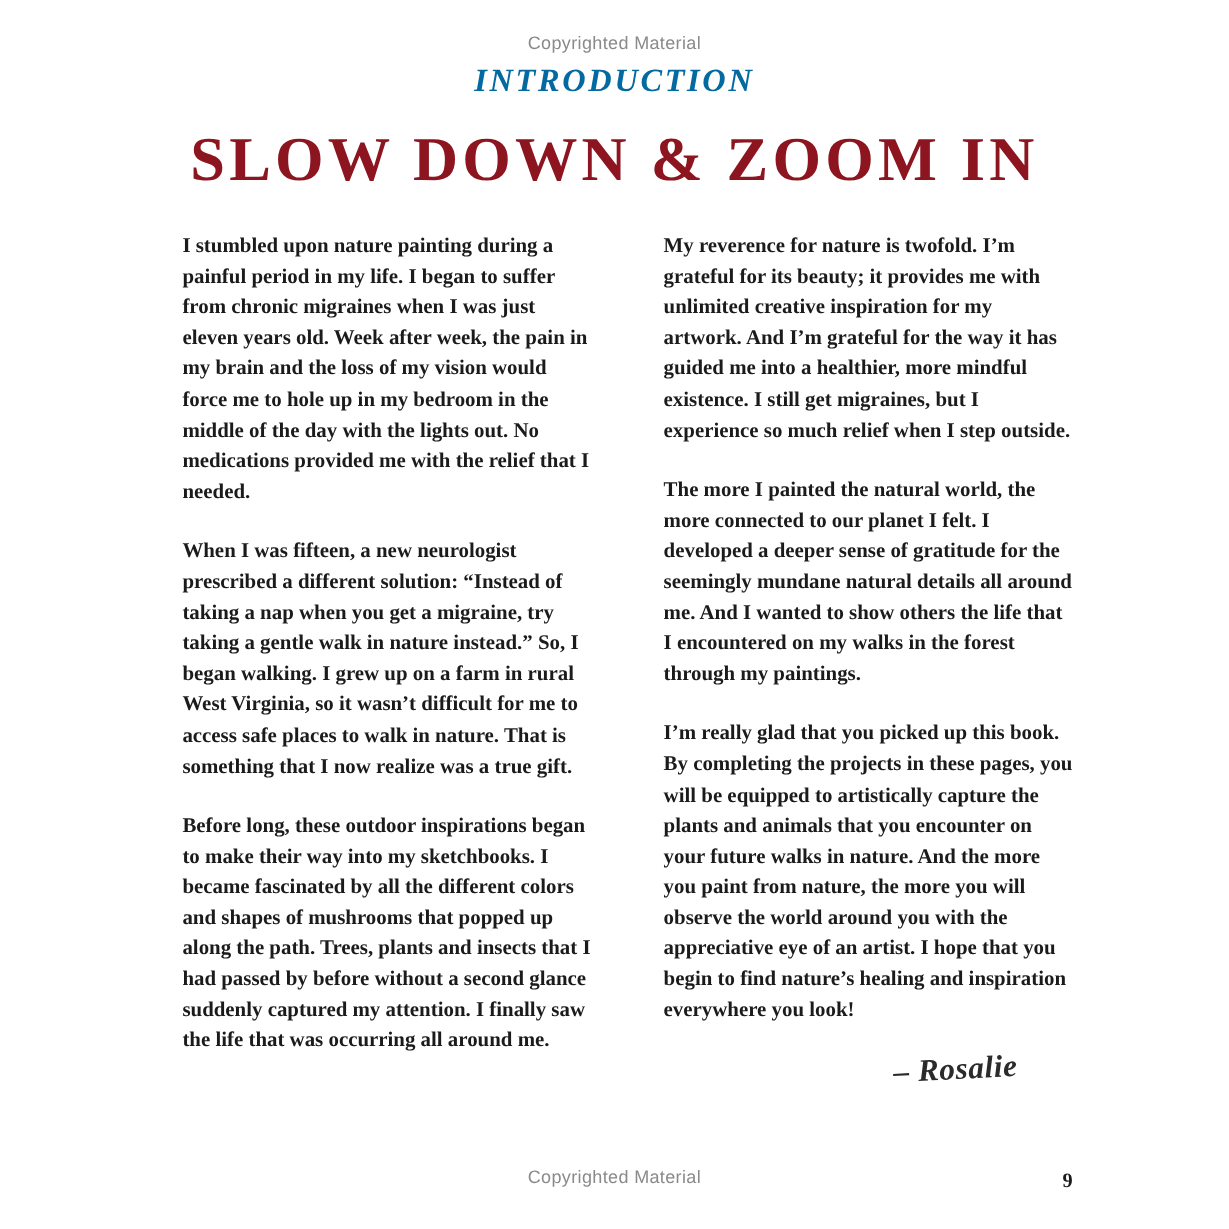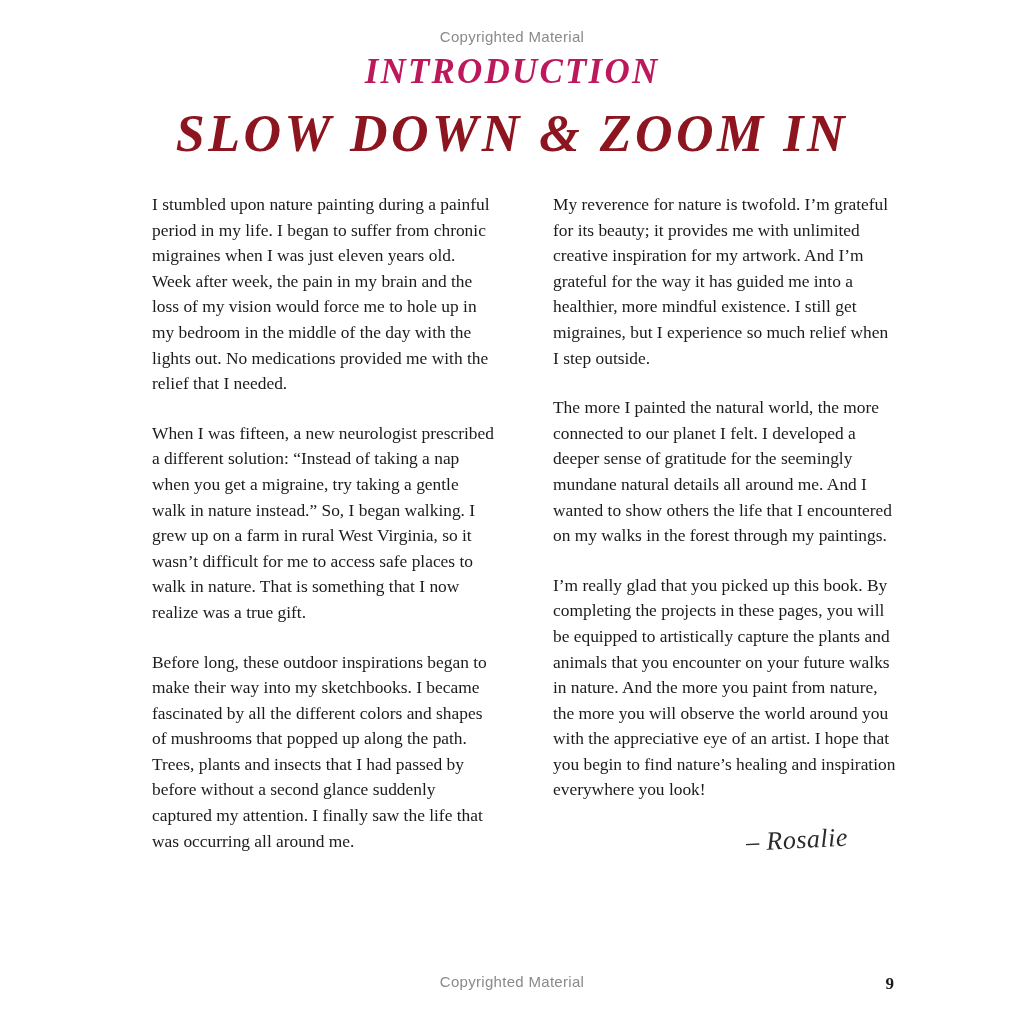--- a/index.html
+++ b/index.html
@@ -45,45 +45,45 @@
   }
   .eyebrow {
     position: absolute;
     top: 52px;
     left: 0;
     width: 1024px;
     text-align: center;
     font-family: "Liberation Serif", serif;
     font-style: italic;
     font-weight: bold;
-    font-size: 35px;
+    font-size: 27px;
     letter-spacing: 2.2px;
-    color: #be185d;
+    color: #0369a1;
   }
   .main-title {
     position: absolute;
     top: 104px;
     left: 0;
     width: 1024px;
     text-align: center;
     font-family: "Liberation Serif", serif;
     font-weight: bold;
     font-size: 52px;
     letter-spacing: 3.5px;
     color: #8c1520;
     white-space: nowrap;
-    font-style: italic;
   }
   .columns {
     position: absolute;
     top: 192px;
     left: 152px;
     width: 744px;
     display: flex;
     gap: 58px;
+    font-weight: bold;
   }
   .col {
     width: 343px;
   }
   .col p {
     margin: 0 0 24px 0;
     font-family: "Liberation Serif", serif;
     font-size: 17.4px;
     line-height: 25.6px;
     color: #1b1b1b;

